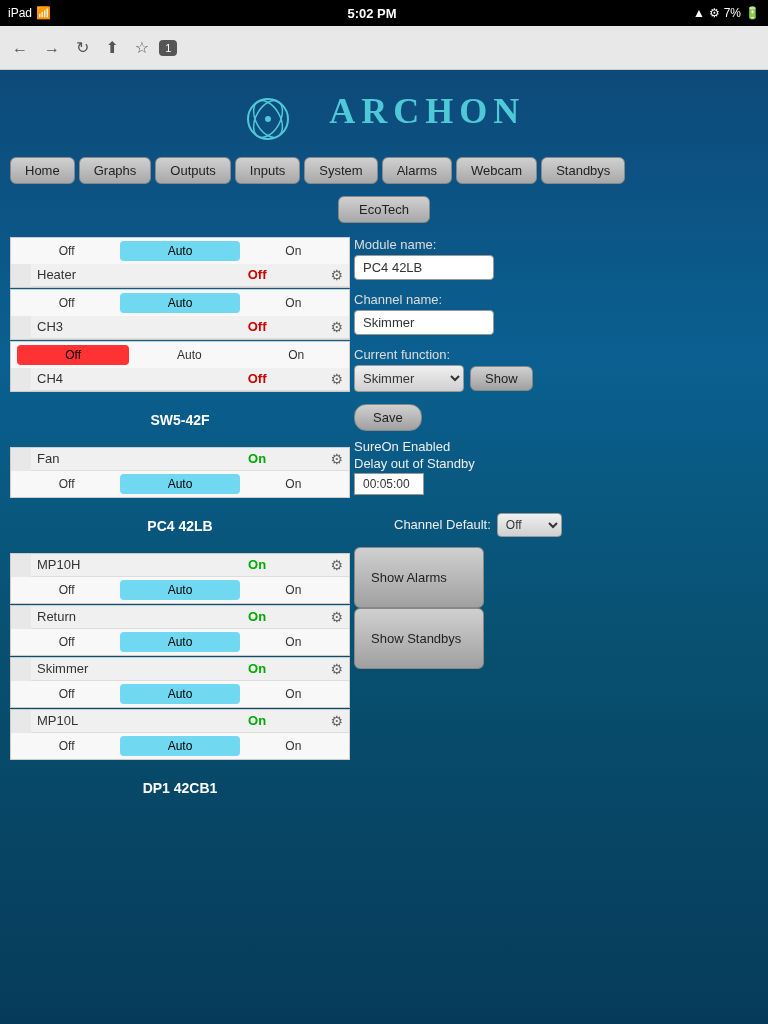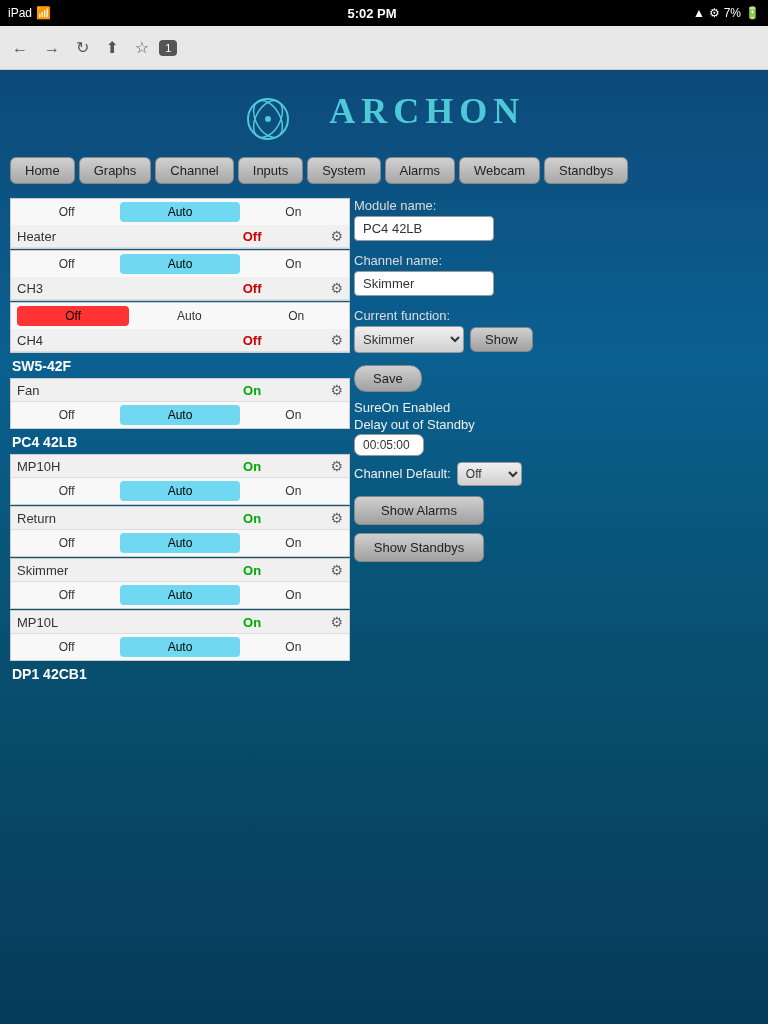--- a/index.html
+++ b/index.html
@@ -137,34 +137,36 @@
 
     
     .outputs-panel {
       width: 340px;
       flex-shrink: 0;
     }
     .module-label {
       color: #fff;
       font-size: 14px;
       font-weight: bold;
-      padding: 4px 2px;
+      padding: 19px 2px;
+      text-align: center;
     }
 
     .channel-row {
       background: #e8e8e8;
       border: 1px solid #ccc;
       margin-bottom: 1px;
     }
     .channel-name-row {
       display: flex;
-      align-items: flex-end;
+      align-items: center;
       padding: 3px 6px;
       background: #f0f0f0;
       border-bottom: 1px solid #ddd;
+      margin-left: 20px;
     }
     .channel-name {
       flex: 1;
       font-size: 13px;
       color: #333;
     }
     .channel-status-red {
       color: #cc0000;
       font-size: 13px;
       font-weight: bold;
@@ -289,60 +291,60 @@
 
     .info-text {
       font-size: 13px;
       color: #eee;
       margin-bottom: 2px;
     }
 
     .time-input {
       background: #fff;
       border: 1px solid #999;
-      border-radius: 7px;
+      border-radius: 0;
       padding: 3px 8px;
       font-size: 12px;
       color: #333;
       width: 70px;
-      margin-bottom: 6px;
+      margin-bottom: 18px;
     }
 
     .default-row {
       display: flex;
       align-items: center;
       gap: 6px;
       margin-bottom: 10px;
     }
     .default-label {
       font-size: 13px;
       color: #eee;
+      margin-left: 40px;
     }
     .default-select {
       background: linear-gradient(180deg, #f0f0f0 0%, #d0d0d0 100%);
       border: 1px solid #999;
       border-radius: 4px;
       padding: 3px 4px;
       font-size: 12px;
       color: #333;
       width: 65px;
     }
 
     .action-btn {
       background: linear-gradient(180deg, #d0d0d0 0%, #a0a0a0 100%);
       border: 1px solid #888;
       border-radius: 6px;
-      padding: 6px 16px;
+      padding: 22px 16px;
       font-size: 13px;
       color: #222;
       cursor: pointer;
       display: block;
-      margin-bottom: 8px;
       width: 130px;
-      text-align: center;
+      text-align: left;
     }
   </style>
 </head>
 <body>
 
 <div class="status-bar">
   <div class="status-left">
     <span>iPad</span>
     <span>📶</span>
   </div>
@@ -372,26 +374,29 @@
       <circle cx="25" cy="25" r="3" fill="#4fc8d8"></circle>
       <ellipse cx="25" cy="25" rx="12" ry="20" fill="none" stroke="#4fc8d8" stroke-width="1.5" transform="rotate(30 25 25)"></ellipse>
       <ellipse cx="25" cy="25" rx="12" ry="20" fill="none" stroke="#4fc8d8" stroke-width="1.5" transform="rotate(-30 25 25)"></ellipse>
     </svg>
     <span class="logo-text">ARCHON</span>
   </div>
 
   <div class="nav-bar">
     <button class="nav-item">Home</button>
     <button class="nav-item">Graphs</button>
-    <button class="nav-item">Channel</button>
+    <button class="nav-item">Outputs</button>
     <button class="nav-item">Inputs</button>
     <button class="nav-item">System</button>
     <button class="nav-item">Alarms</button>
     <button class="nav-item">Webcam</button>
     <button class="nav-item">Standbys</button>
+  </div>
+  <div style="text-align:center; margin-bottom:8px;">
+    <button class="nav-item ecotech-btn">EcoTech</button>
   </div>
 
   <div class="main-content">
 
     <div class="outputs-panel">
 
       <div class="channel-row">
         <div class="control-row">
           <span class="ctrl-off">Off</span>
           <span class="ctrl-auto">Auto</span>

